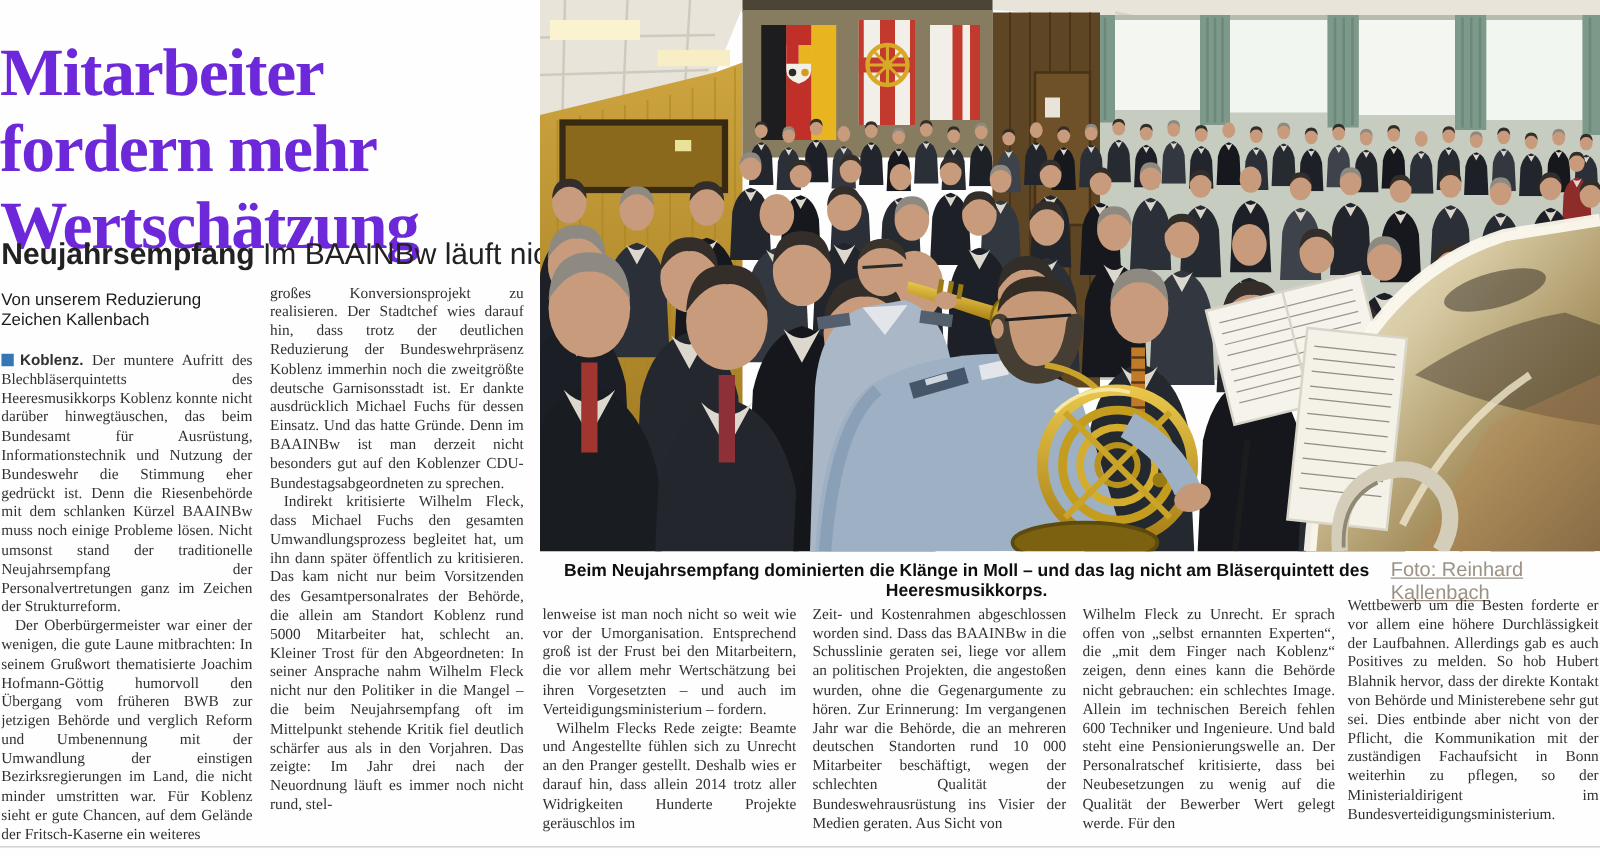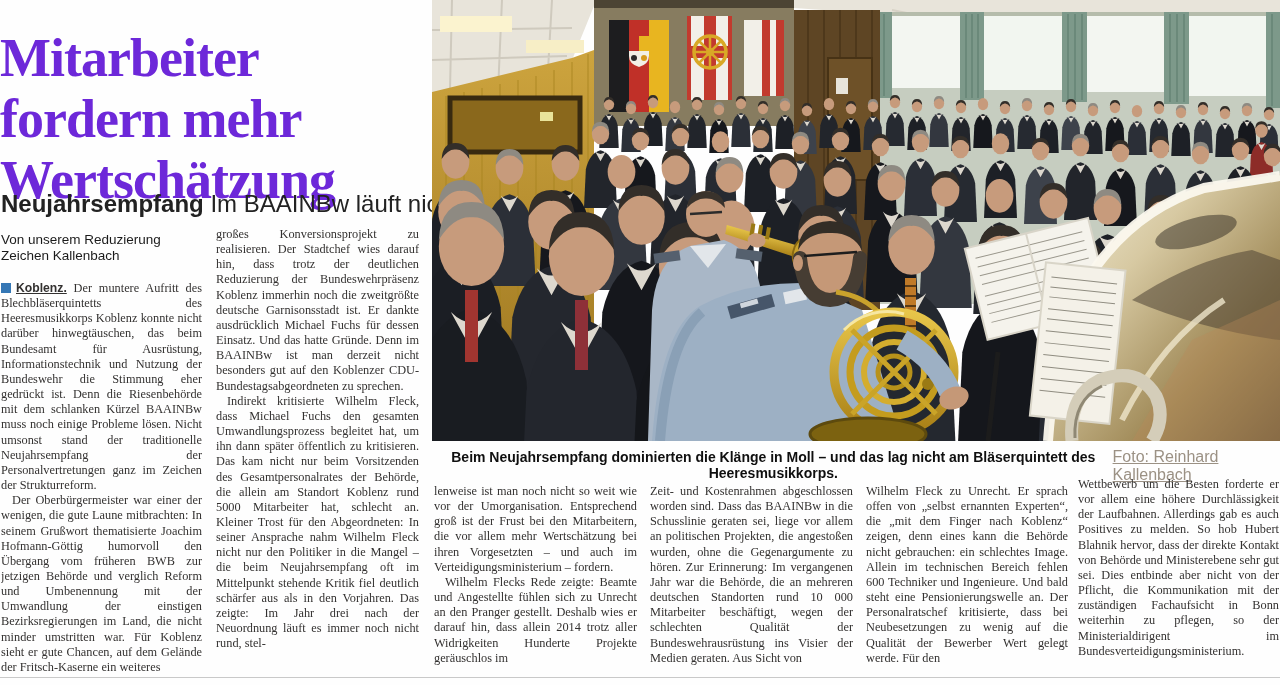--- a/index.html
+++ b/index.html
@@ -16,21 +16,21 @@
   .bodycol{font-size:12.3px;line-height:15.15px;text-align:justify;overflow:hidden;color:#333130;}
   .bodycol p{margin:0;}
   .bodycol p.indent{text-indent:11px;}
   #col1{left:1px;top:281px;width:201px;height:396px;}
   #col2{left:216px;top:227px;width:203px;height:450px;}
   #col3{left:434px;top:484px;width:203px;height:193px;}
   #col4{left:650px;top:484px;width:203px;height:193px;}
   #col5{left:866px;top:484px;width:202px;height:193px;}
   #col6{left:1078px;top:477px;width:201px;height:193px;}
   .marker{display:inline-block;width:10px;height:10px;margin-right:5px;vertical-align:-1px;}
-  .loc{font-weight:700;font-family:"Liberation Sans",sans-serif;font-size:12.2px;text-decoration:underline;}
+  .loc{font-weight:700;font-family:"Liberation Sans",sans-serif;font-size:12.2px;}
   .photo{left:432px;top:0;width:848px;height:441px;}
   .captionrow{left:434px;top:448px;width:844px;display:flex;justify-content:space-between;
               align-items:baseline;font-family:"Liberation Sans",sans-serif;}
   .caption{font-weight:700;font-size:14px;color:#0f0f0f;text-align:center;}
   .credit{font-size:16px;color:#9b9184;text-decoration:underline;}
   .bottomrule{left:0;top:677px;width:1280px;height:1px;background:#c9c9c9;}
 </style>
 </head>
 <body>
 

